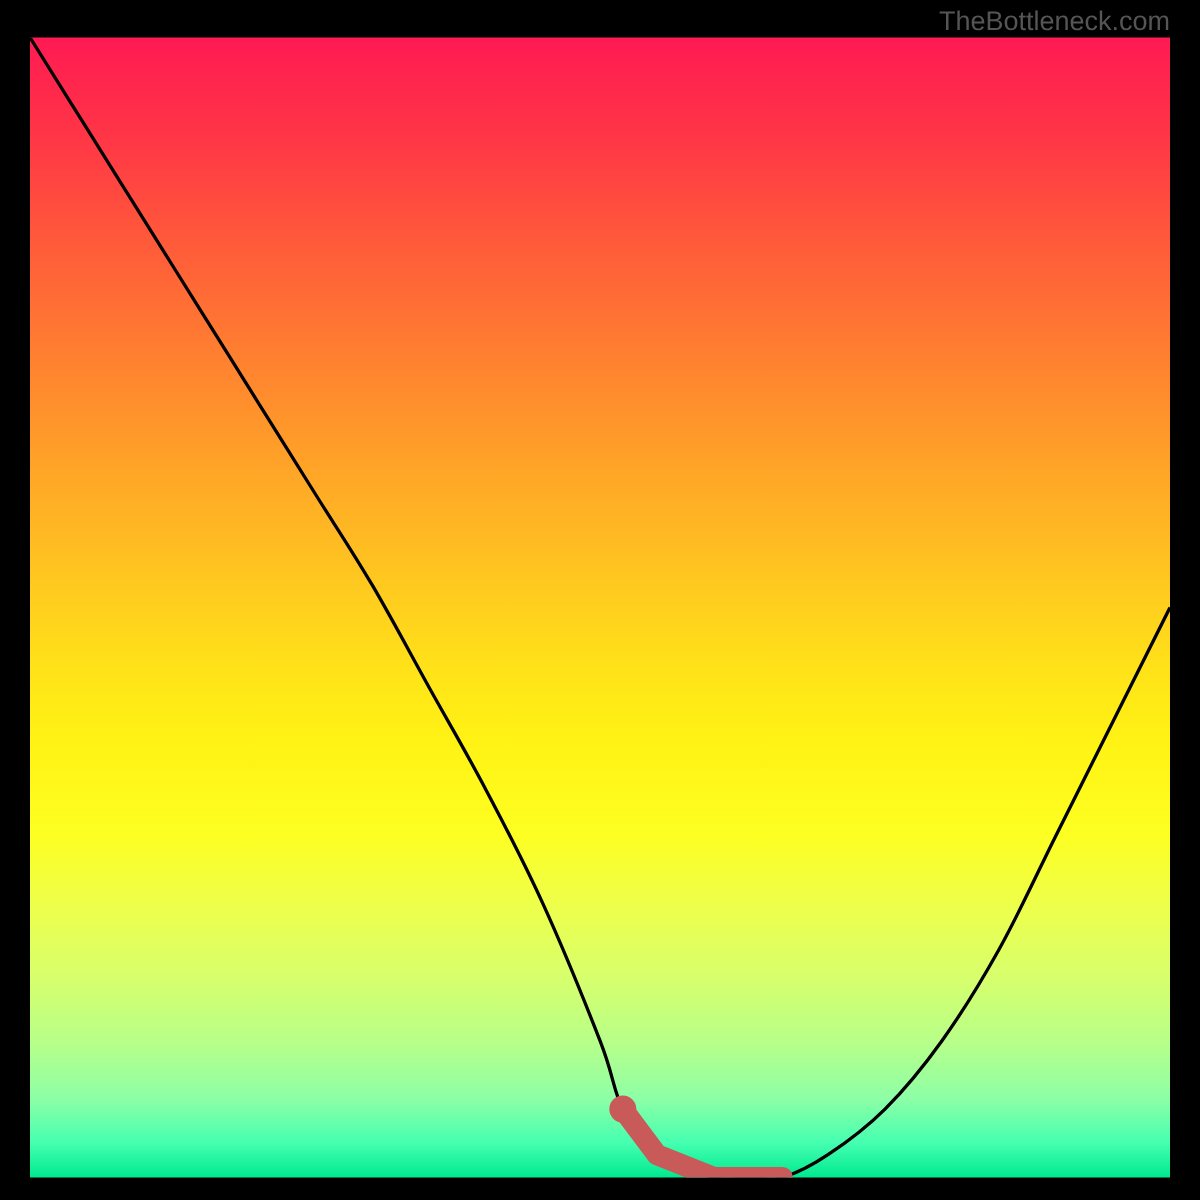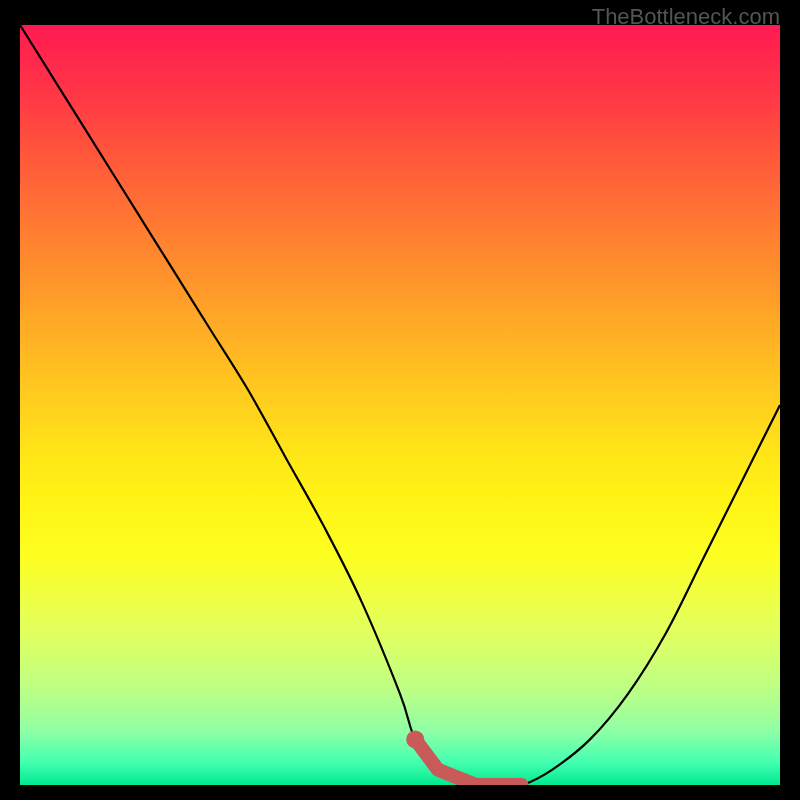--- a/index.html
+++ b/index.html
@@ -9,21 +9,21 @@
     background: #000;
     position: relative;
     overflow: hidden;
     font-family: Arial, sans-serif;
   }
   .watermark {
     position: absolute;
     top: 4px;
     right: 20px;
     color: #555;
-    font-size: 22px;
+    font-size: 18px;
     font-weight: 500;
     z-index: 10;
     text-align: center;
   }
   .plot-area {
     position: absolute;
     left: 20px;
     top: 25px;
     width: 760px;
     height: 760px;

